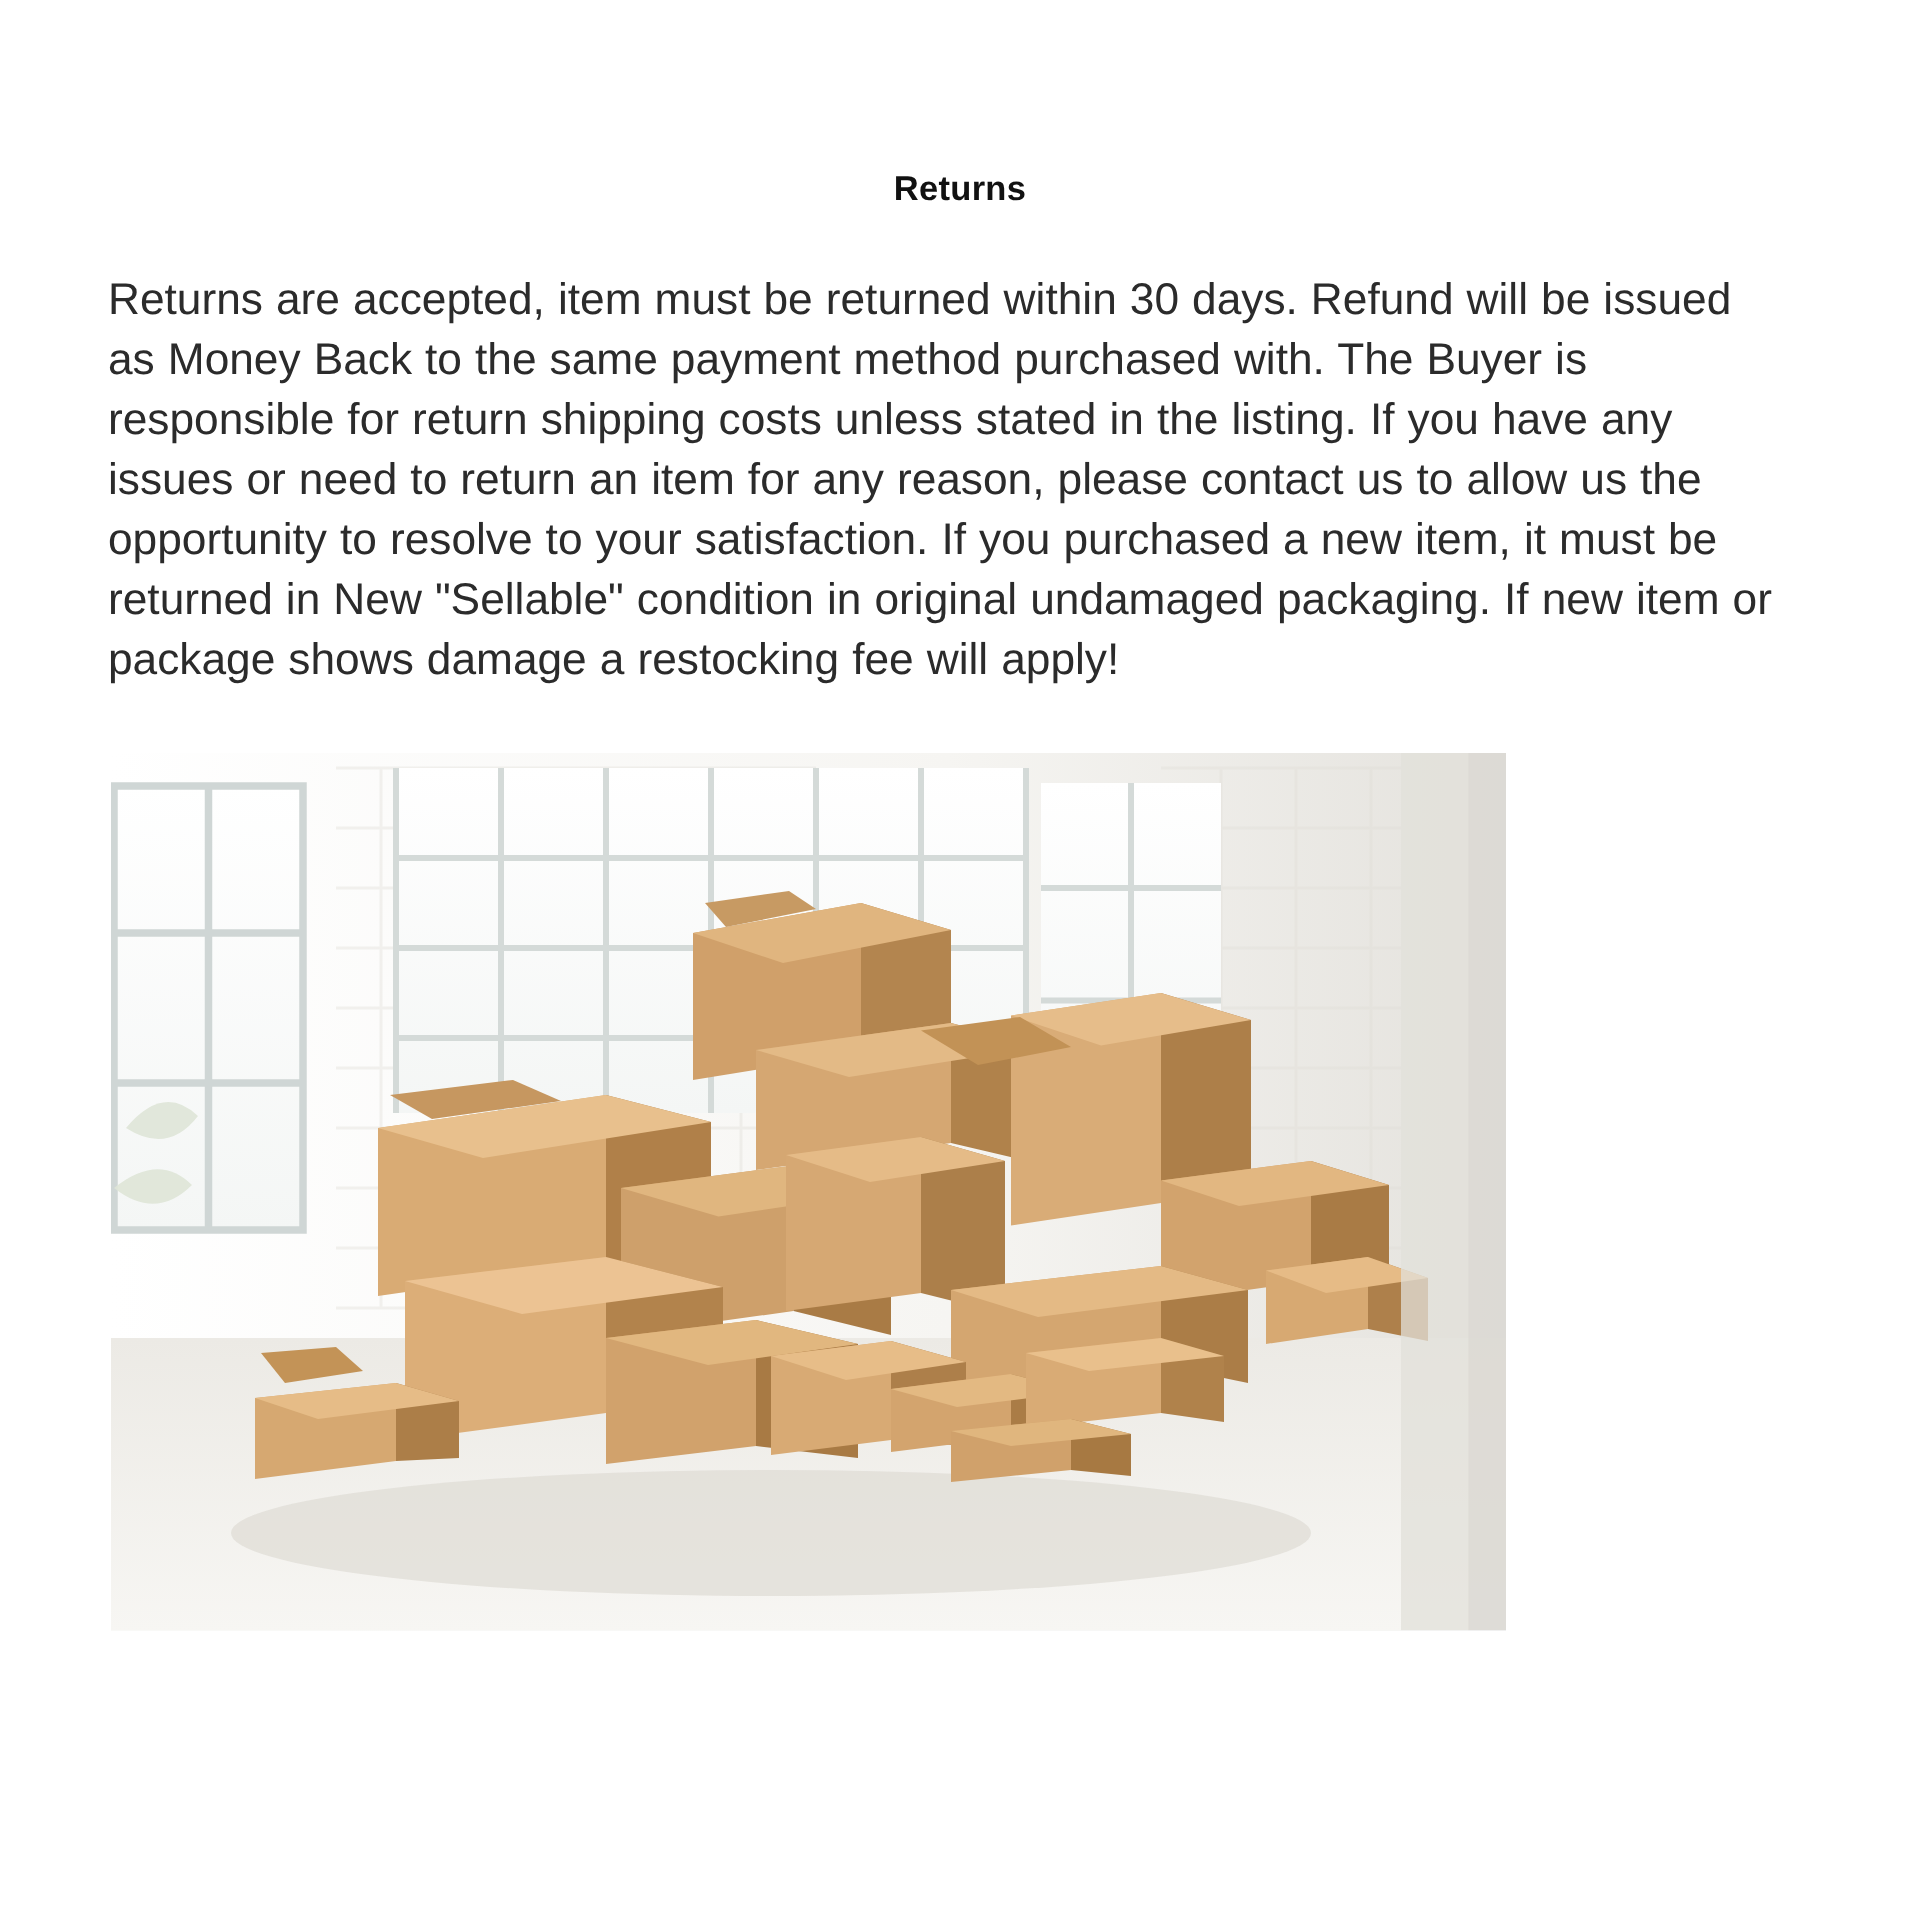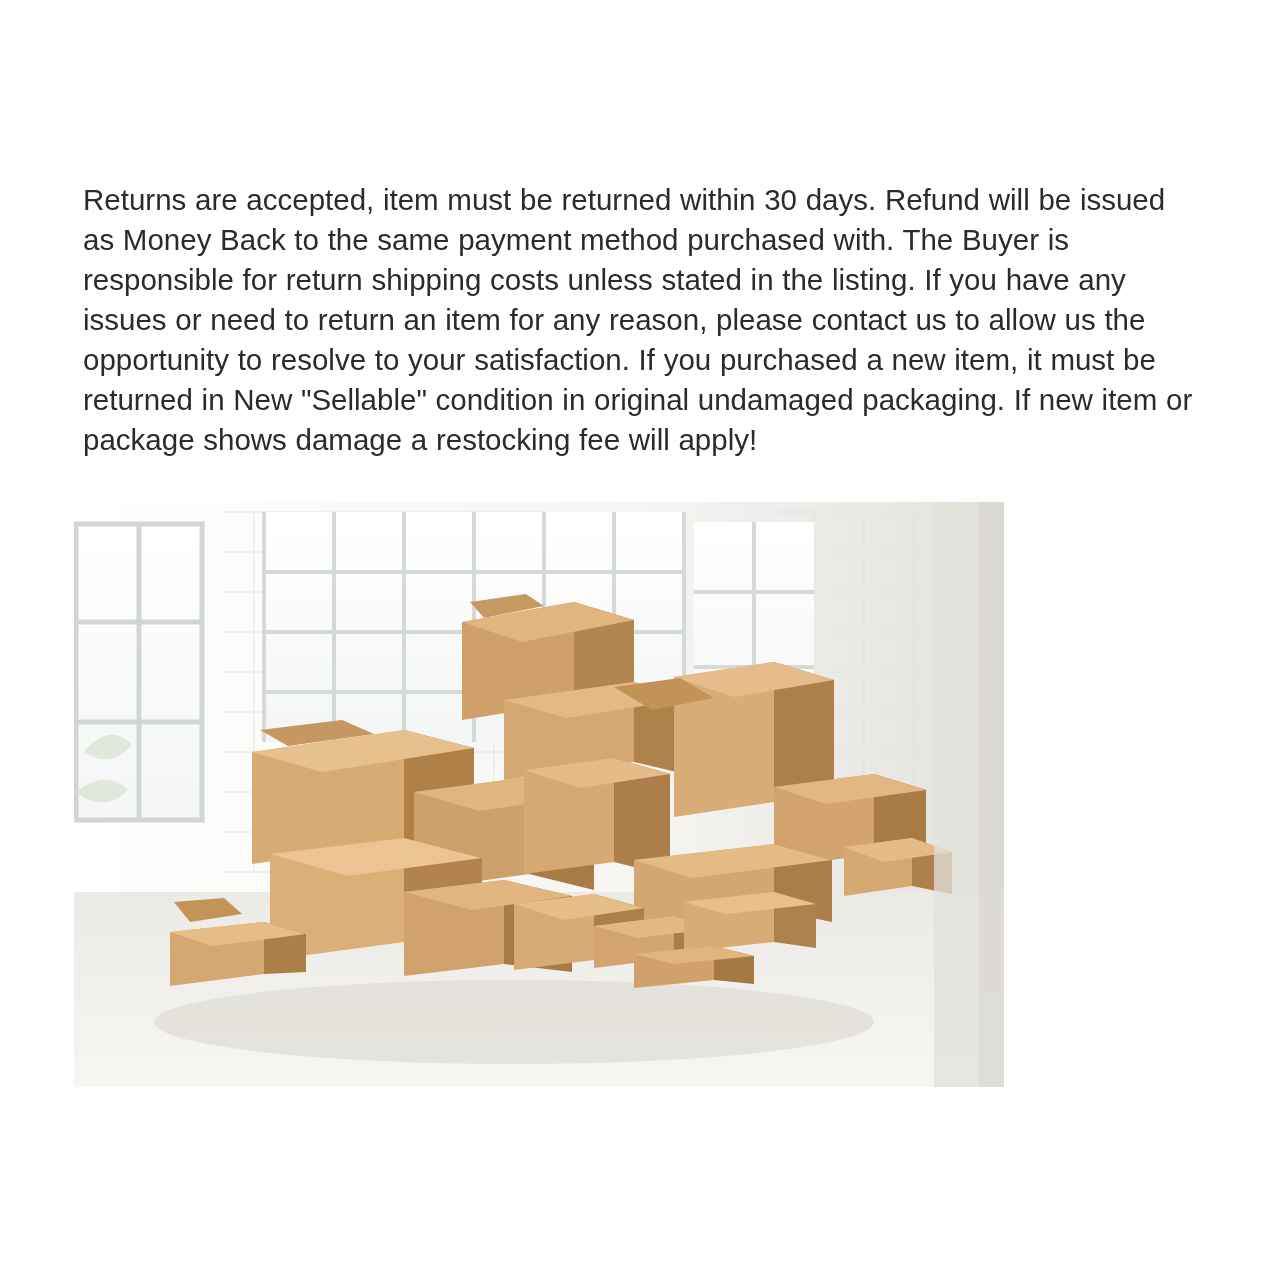--- a/index.html
+++ b/index.html
@@ -34,40 +34,40 @@
   .policy-body {
     position: absolute;
     top: 180px;
     left: 72px;
     width: 1120px;
     font-size: 29.5px;
     line-height: 40px;
     color: #2b2b2b;
     text-align: left;
     word-spacing: 0.5px;
-    margin-left: 11px;
   }
   .photo-frame {
     position: absolute;
     top: 502px;
     left: 74px;
     width: 930px;
     height: 585px;
     overflow: hidden;
     background: #f2f2f0;
   }
   .photo-frame svg {
     display: block;
   }
 </style>
 </head>
 <body>
 
 <div class="page">
 
+  <div class="doc-title">Returns</div>
 
   <div class="policy-body">Returns are accepted, item must be returned within 30 days. Refund will be issued as Money Back to the same payment method purchased with. The Buyer is responsible for return shipping costs unless stated in the listing. If you have any issues or need to return an item for any reason, please contact us to allow us the opportunity to resolve to your satisfaction. If you purchased a new item, it must be returned in New "Sellable" condition in original undamaged packaging. If new item or package shows damage a restocking fee will apply!</div>
 
   <div class="photo-frame">
     <svg width="930" height="585" viewBox="0 0 930 585" xmlns="http://www.w3.org/2000/svg">
       <defs>
         <linearGradient id="wallGrad" x1="0" y1="0" x2="1" y2="0">
           <stop offset="0%" stop-color="#ffffff"></stop>
           <stop offset="60%" stop-color="#f6f5f2"></stop>
           <stop offset="100%" stop-color="#e4e2dd"></stop>

